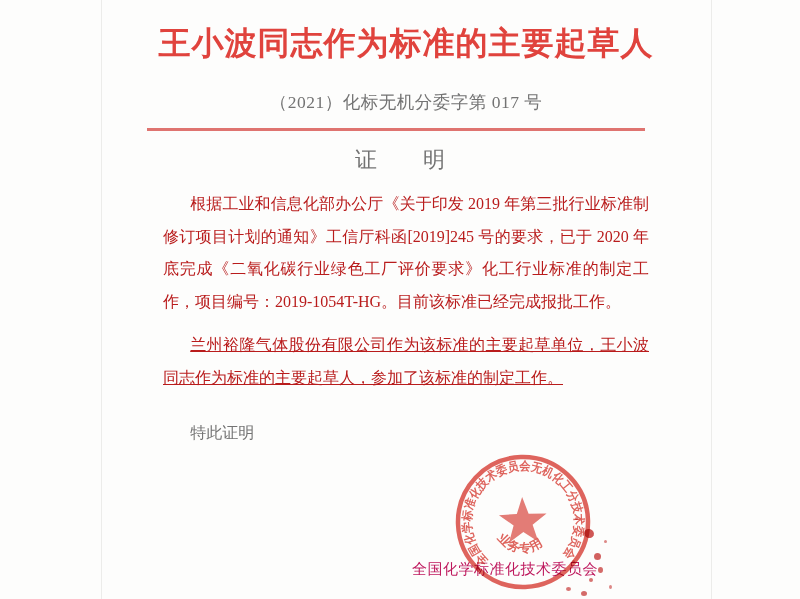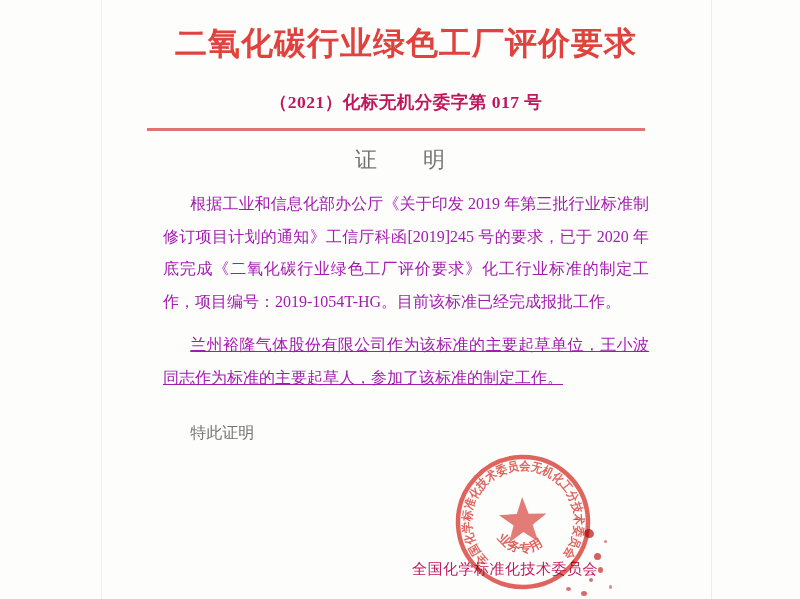--- a/index.html
+++ b/index.html
@@ -21,42 +21,42 @@
     position: absolute; top: 22px; left: 101px; width: 610px;
     text-align: center;
     font-size: 32px; font-weight: 700;
     color: #e0433d;
     letter-spacing: 1px;
     white-space: nowrap;
   }
   .ref-no {
     position: absolute; top: 90px; left: 101px; width: 610px;
     text-align: center;
-    font-size: 17.5px; font-weight: 700;
-    color: #be185d;
+    font-size: 17.5px; font-weight: 400;
+    color: #737373;
     letter-spacing: 0.5px;
     white-space: nowrap;
   }
   .red-rule {
     position: absolute; top: 128px; left: 147px;
     width: 498px; height: 3px;
     background: #df7470;
   }
   .cert-heading {
     position: absolute; top: 145px; left: 101px; width: 610px;
     text-align: center;
     font-size: 22px; font-weight: 400;
     color: #737373;
     letter-spacing: 12px;
     white-space: pre;
   }
   .body-text {
     position: absolute; top: 188px; left: 163px; width: 486px;
     font-size: 16px; line-height: 32.5px;
-    color: #a21caf;
+    color: #b91c1c;
     text-align: justify;
   }
   .body-text p { text-indent: 1.7em; }
   .body-text p + p { margin-top: 11px; text-decoration: underline; }
   .closing {
     position: absolute; top: 423px; left: 163px; width: 486px;
     font-size: 16px; color: #737373;
     text-indent: 1.7em;
   }
   .signature {
@@ -94,21 +94,21 @@
   .sp10 { left: 572px; top: 560px; width: 3px;  height: 3px;  opacity: .5; }
 </style>
 </head>
 <body>
 
 <div class="canvas">
 
   <div class="page-edge left"></div>
   <div class="page-edge right"></div>
 
-  <h1 class="doc-title">二氧化碳行业绿色工厂评价要求</h1>
+  <h1 class="doc-title">王小波同志作为标准的主要起草人</h1>
 
   <div class="ref-no">（2021）化标无机分委字第 017 号</div>
 
   <div class="red-rule"></div>
 
   <h2 class="cert-heading">证　明</h2>
 
   <div class="body-text">
     <p>根据工业和信息化部办公厅《关于印发 2019 年第三批行业标准制修订项目计划的通知》工信厅科函[2019]245 号的要求，已于 2020 年底完成《二氧化碳行业绿色工厂评价要求》化工行业标准的制定工作，项目编号：2019-1054T-HG。目前该标准已经完成报批工作。</p>
     <p>兰州裕隆气体股份有限公司作为该标准的主要起草单位，王小波同志作为标准的主要起草人，参加了该标准的制定工作。</p>

